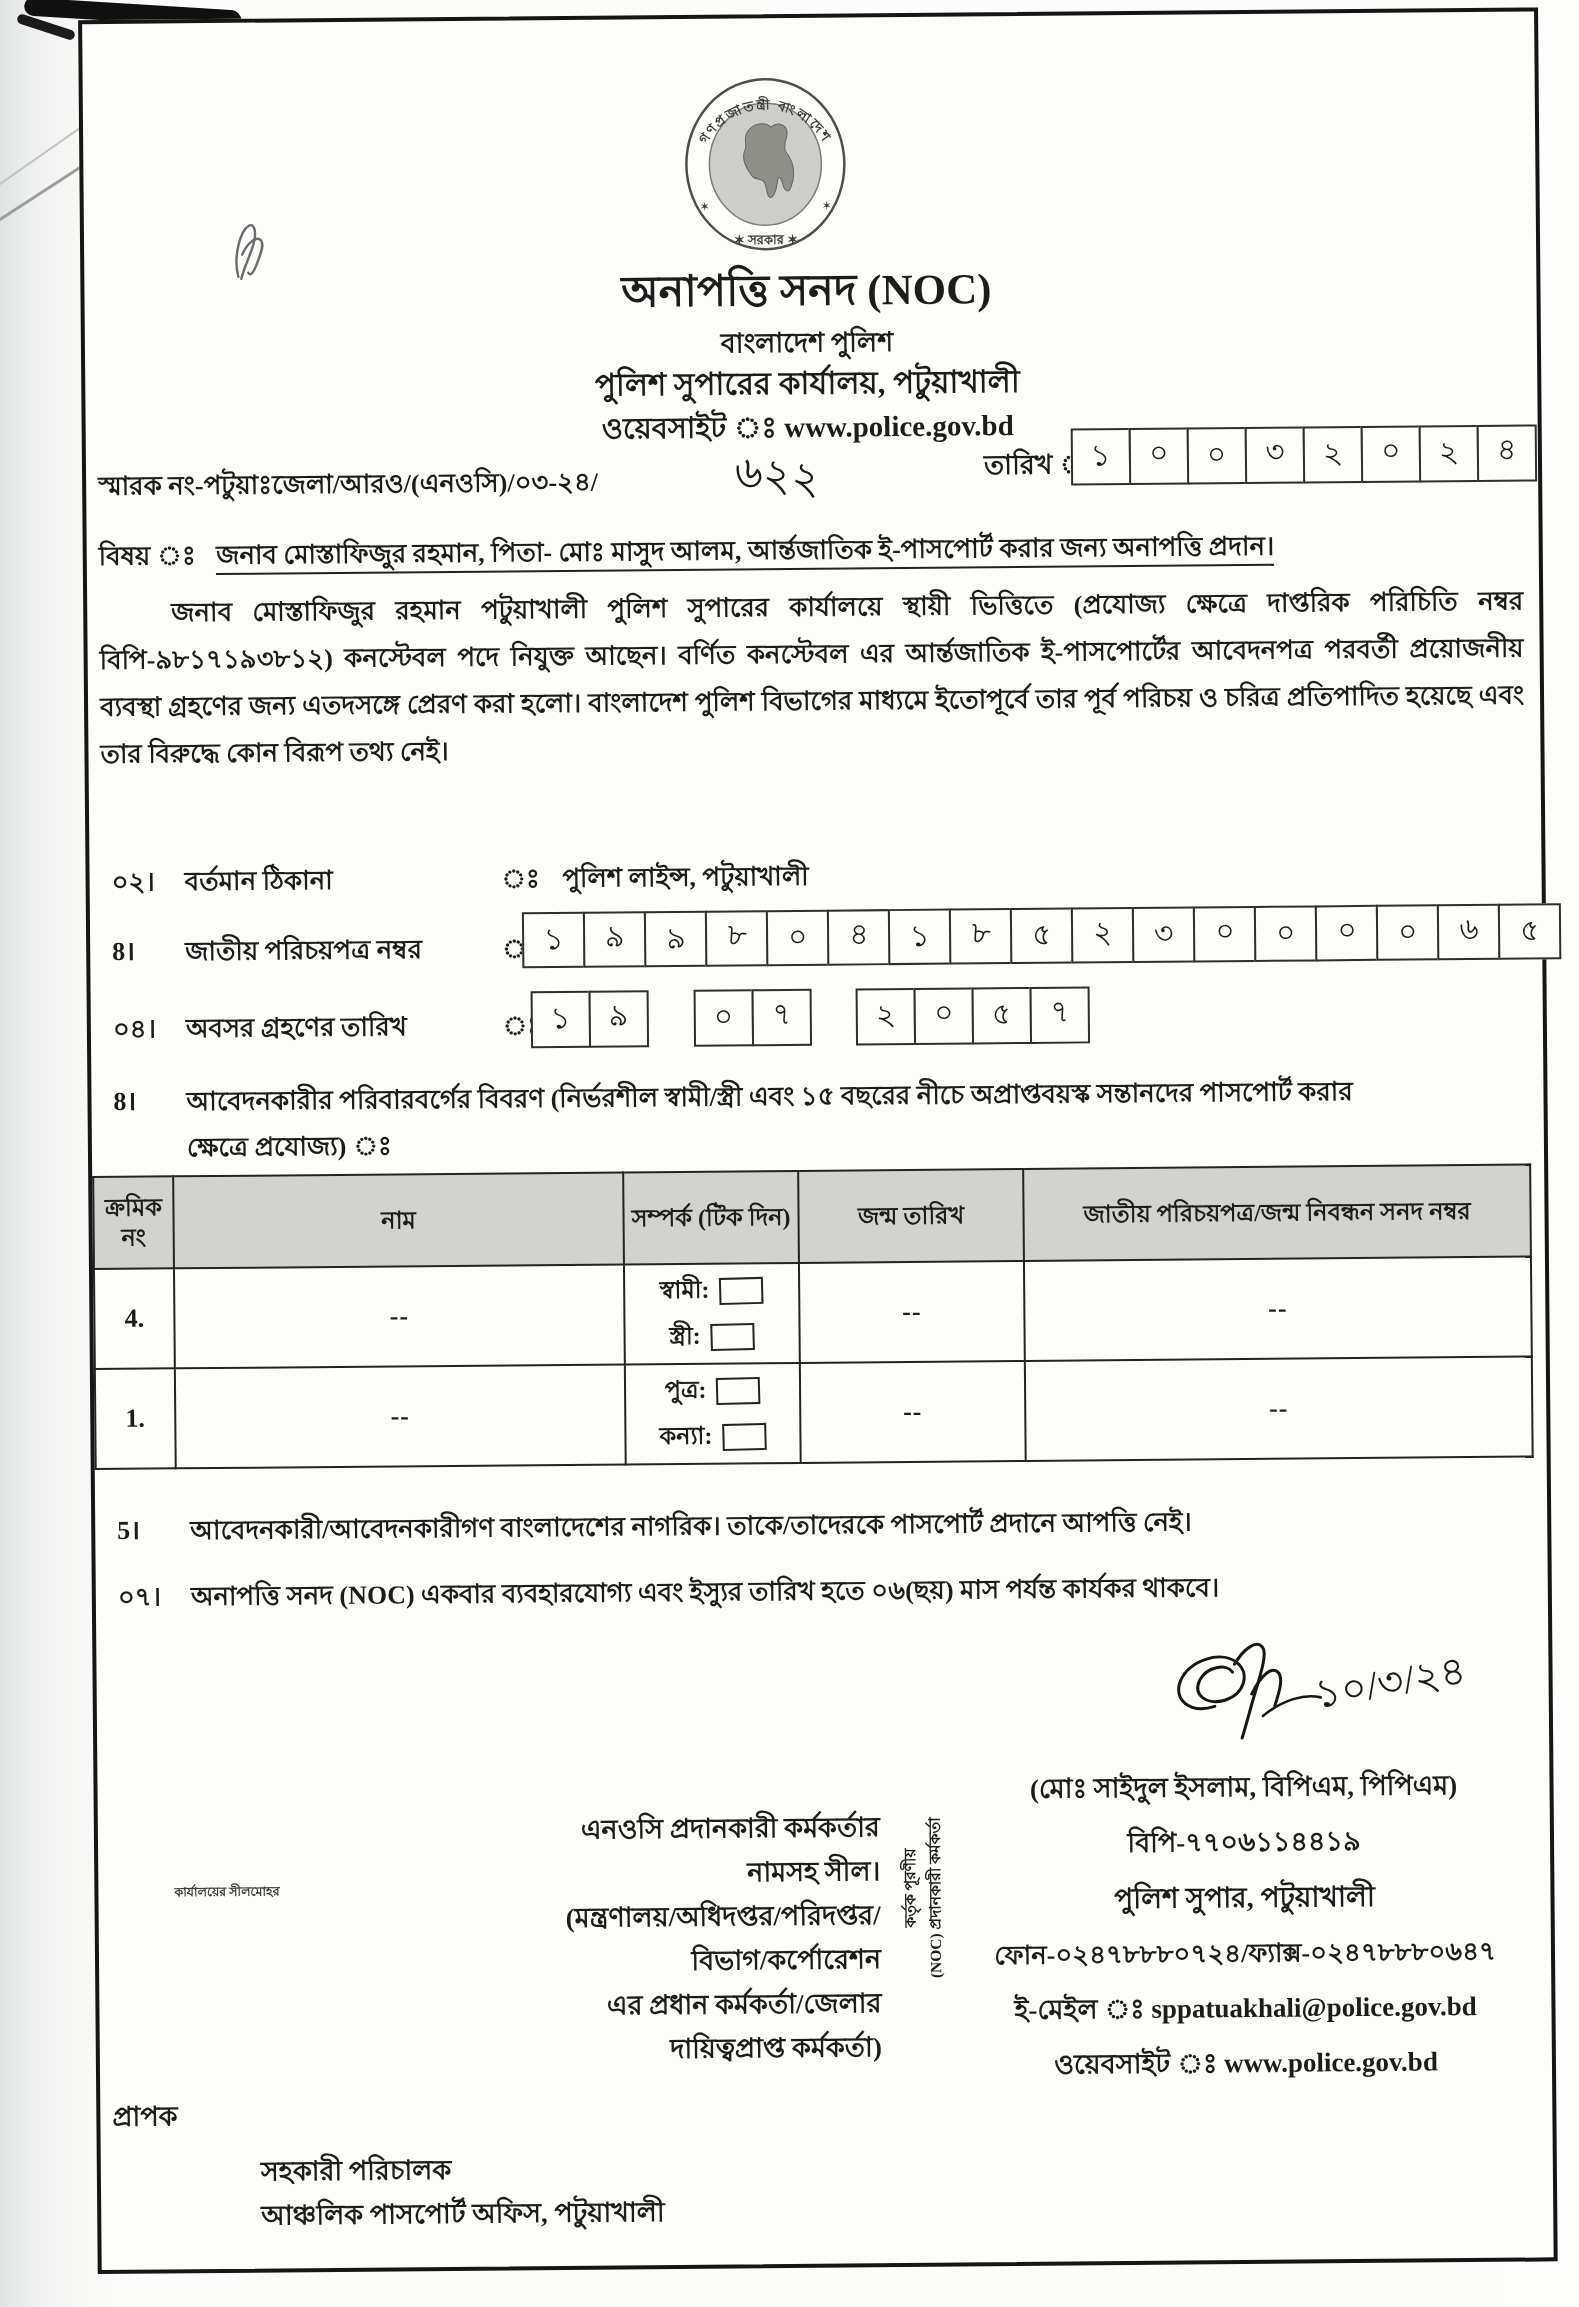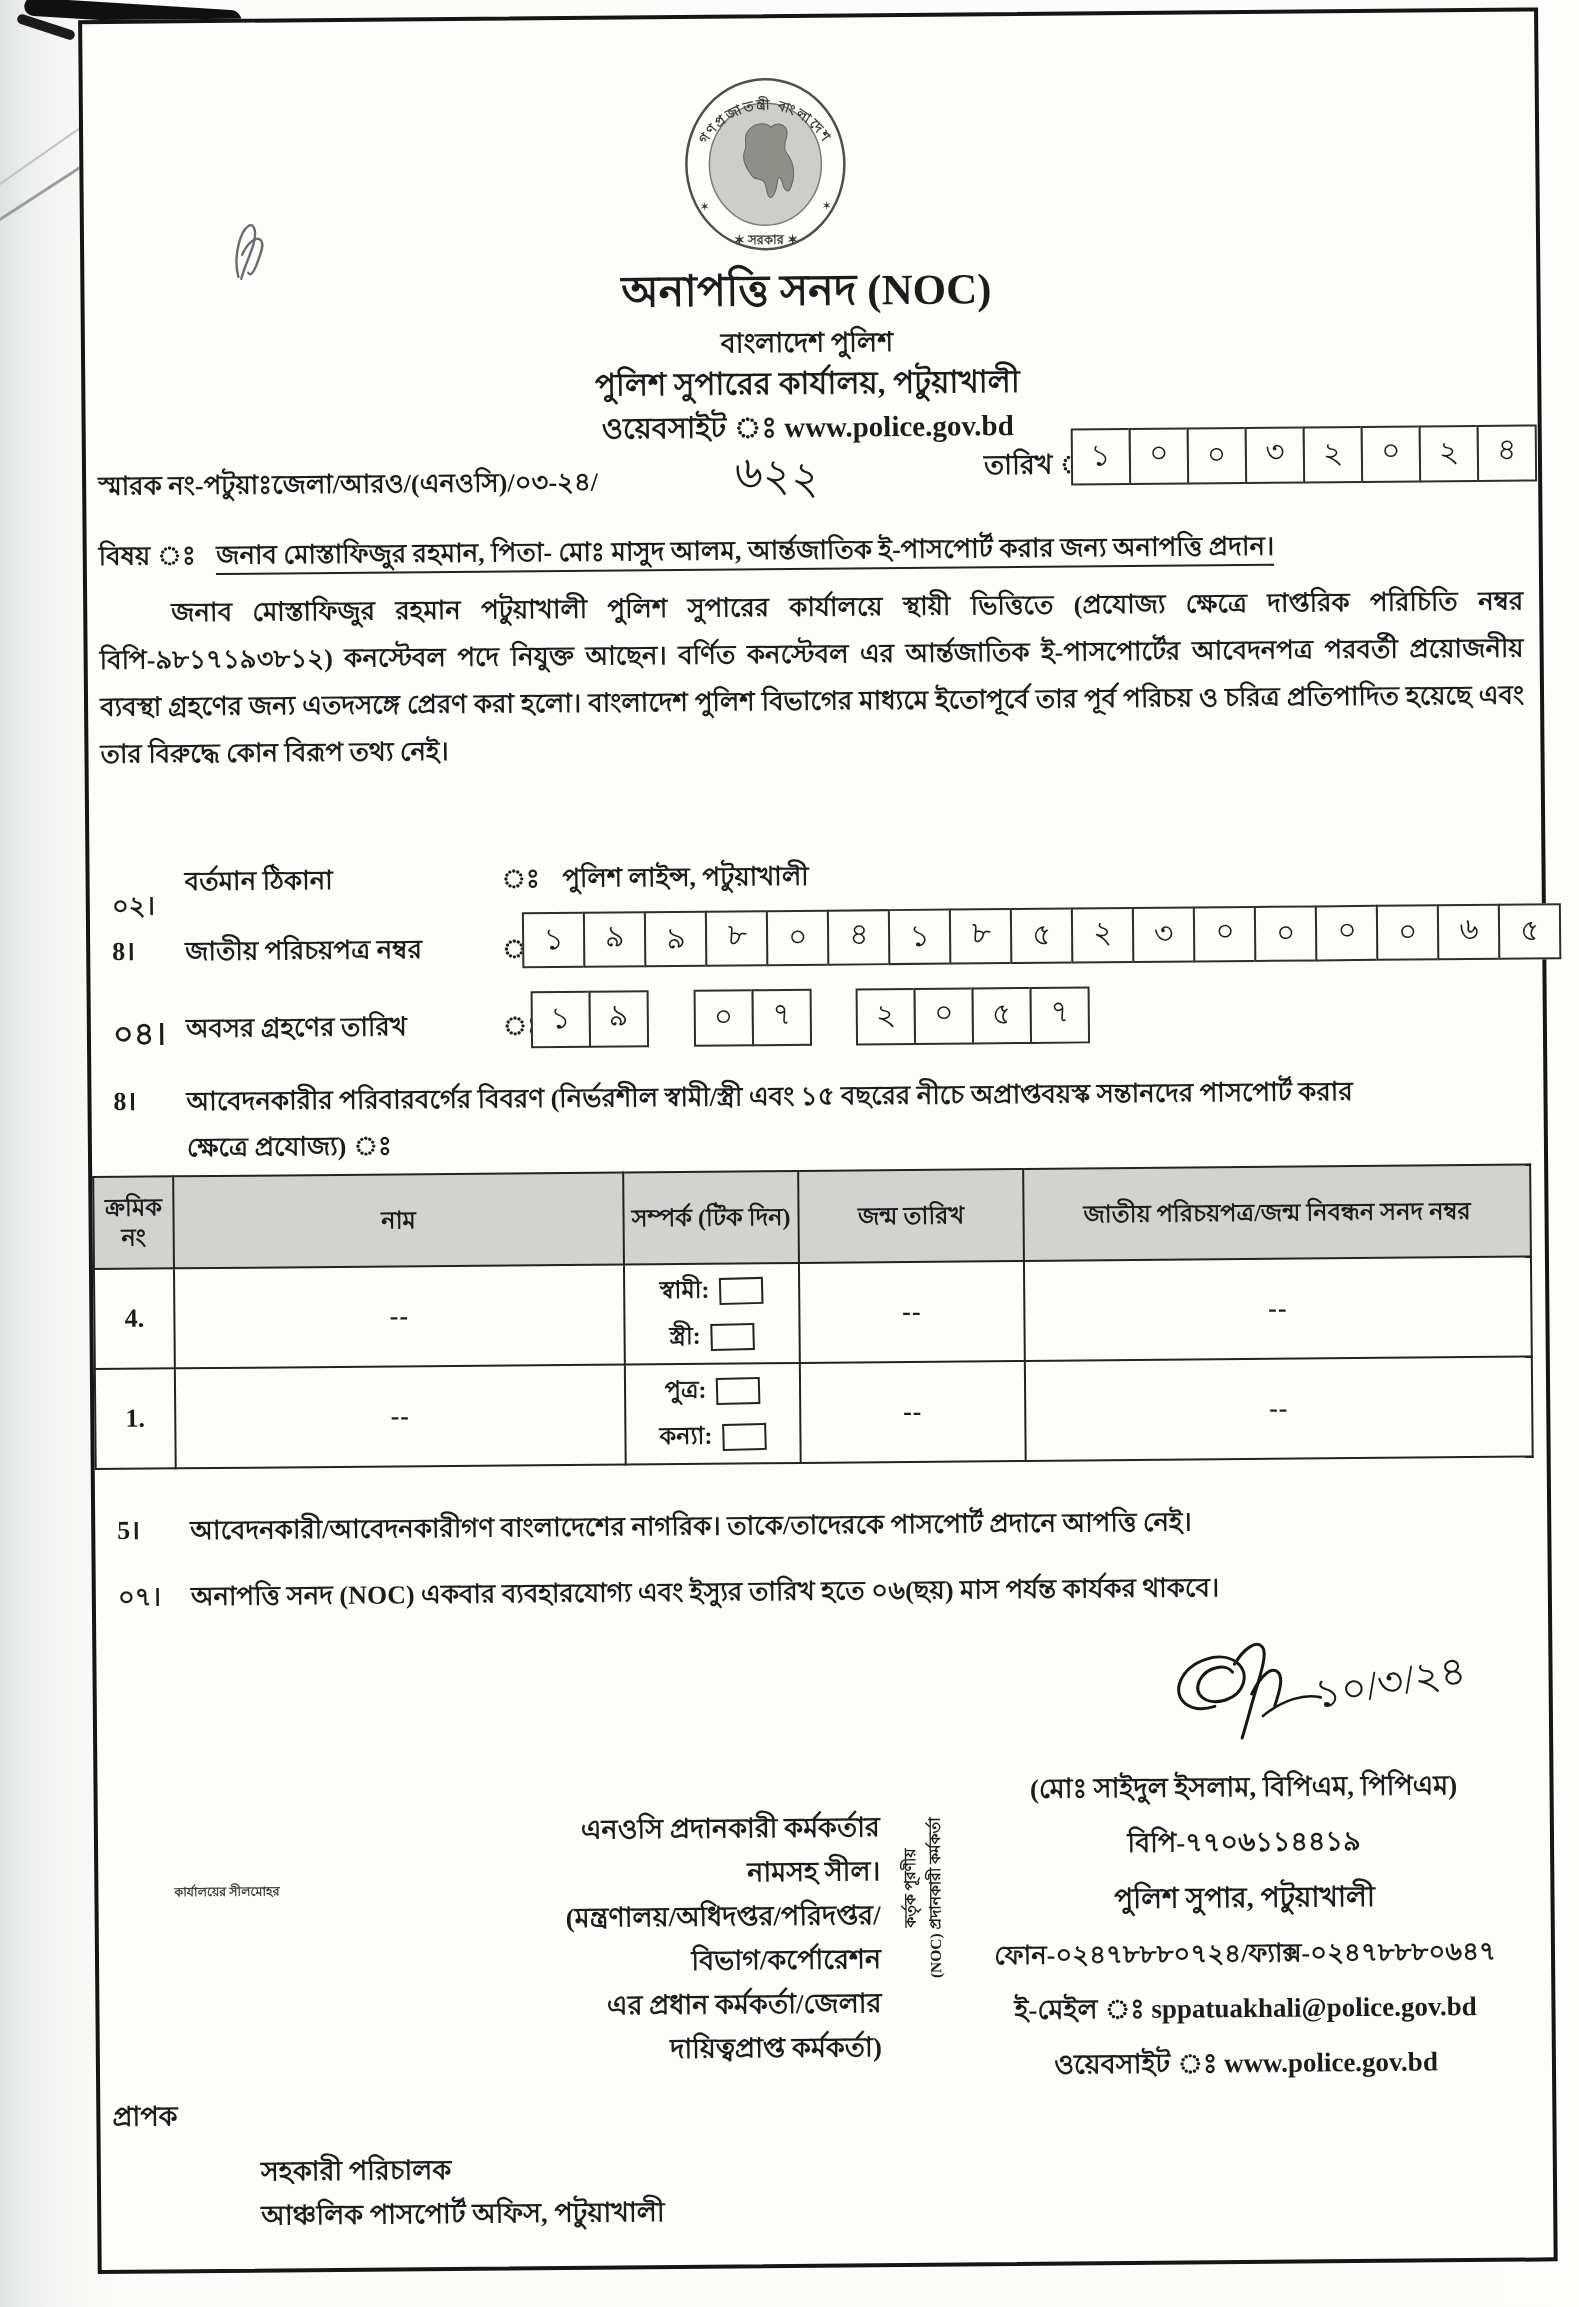--- a/index.html
+++ b/index.html
@@ -116,21 +116,21 @@
           </div>
       </div>
 
       <div class="abs b" style="left:12px;top:512px;font-size:26px;">
         <span>বিষয় ঃ</span>
         <span style="border-bottom:2px solid #222;padding-bottom:3px;margin-left:14px;">জনাব মোস্তাফিজুর রহমান, পিতা- মোঃ মাসুদ আলম, আর্ন্তজাতিক ই-পাসপোর্ট করার জন্য অনাপত্তি প্রদান।</span>
       </div>
 
       <div class="abs" style="left:12px;top:566px;width:1424px;font-size:26px;line-height:47px;font-weight:600;text-align:justify;text-indent:72px;">জনাব মোস্তাফিজুর রহমান পটুয়াখালী পুলিশ সুপারের কার্যালয়ে স্থায়ী ভিত্তিতে (প্রযোজ্য ক্ষেত্রে দাপ্তরিক পরিচিতি নম্বর বিপি-৯৮১৭১৯৩৮১২) কনস্টেবল পদে নিযুক্ত আছেন। বর্ণিত কনস্টেবল এর আর্ন্তজাতিক ই-পাসপোর্টের আবেদনপত্র পরবর্তী প্রয়োজনীয় ব্যবস্থা গ্রহণের জন্য এতদসঙ্গে প্রেরণ করা হলো। বাংলাদেশ পুলিশ বিভাগের মাধ্যমে ইতোপূর্বে তার পূর্ব পরিচয় ও চরিত্র প্রতিপাদিত হয়েছে এবং তার বিরুদ্ধে কোন বিরূপ তথ্য নেই।</div>
 
-      <div class="abs b" style="left:22px;top:838px;font-size:26px;margin-top:24px;">০২।</div>
+      <div class="abs b" style="left:22px;top:838px;font-size:26px;">০২।</div>
       <div class="abs b" style="left:95px;top:838px;font-size:26px;">বর্তমান ঠিকানা</div>
       <div class="abs b" style="left:412px;top:838px;font-size:26px;">
         <span>ঃ</span>
         <span style="margin-left:16px;">পুলিশ লাইন্স, পটুয়াখালী</span>
       </div>
 
       <div class="abs b" style="left:22px;top:908px;font-size:26px;">8।</div>
       <div class="abs b" style="left:95px;top:908px;font-size:26px;">জাতীয় পরিচয়পত্র নম্বর</div>
       <div class="abs b" style="left:412px;top:908px;font-size:26px;">ঃ</div>
       <div class="abs boxes nid" style="left:432px;top:892px;">
@@ -180,21 +180,21 @@
             <span class="d">০</span>
           </div>
         <div class="box">
             <span class="d">৬</span>
           </div>
         <div class="box">
             <span class="d">৫</span>
           </div>
       </div>
 
-      <div class="abs b" style="left:22px;top:985px;font-size:32px;">০৪।</div>
+      <div class="abs b" style="left:22px;top:985px;font-size:26px;">০৪।</div>
       <div class="abs b" style="left:95px;top:985px;font-size:26px;">অবসর গ্রহণের তারিখ</div>
       <div class="abs b" style="left:412px;top:985px;font-size:26px;">ঃ</div>
       <div class="abs boxes" style="left:440px;top:971px;">
         <div class="box">
             <span class="d">১</span>
           </div>
         <div class="box">
             <span class="d">৯</span>
           </div>
       </div>

